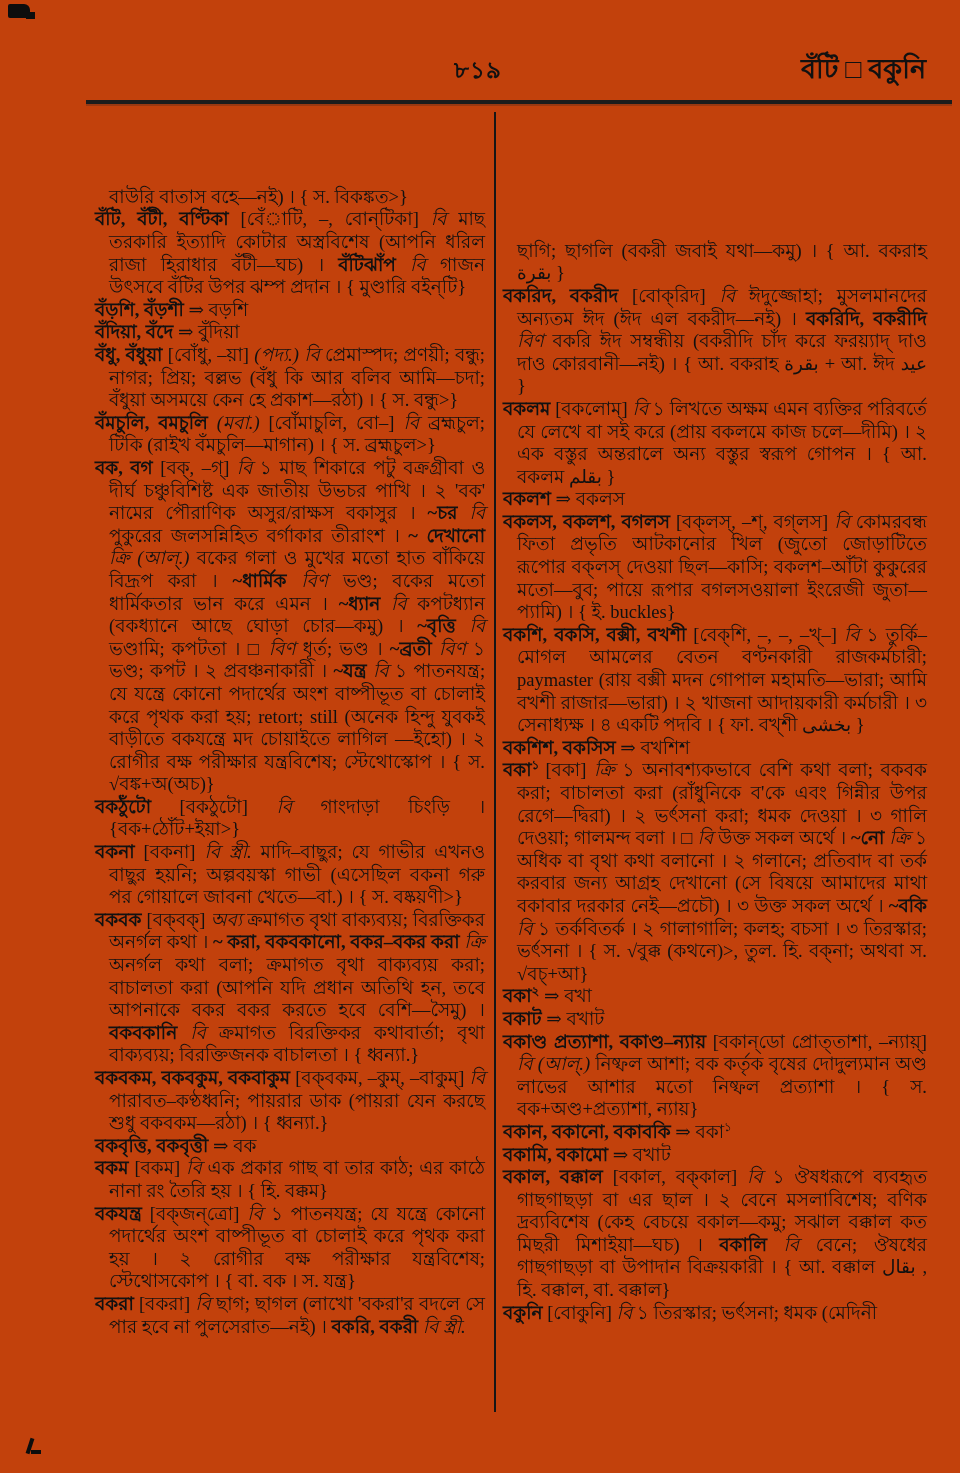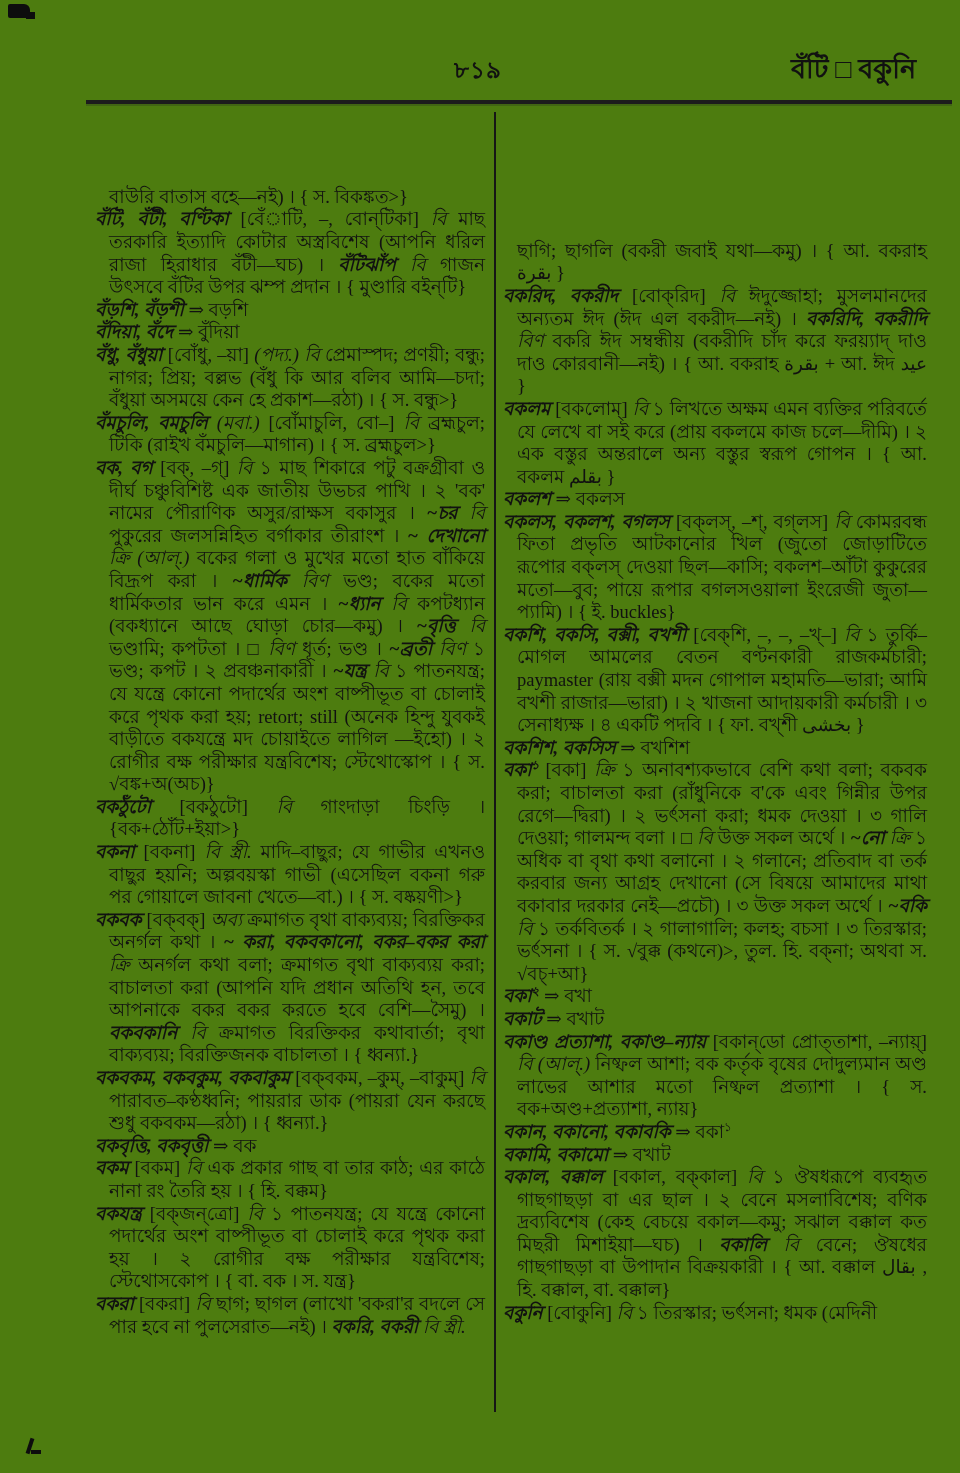--- a/index.html
+++ b/index.html
@@ -1,33 +1,33 @@
 <!DOCTYPE html>
 <html><head>
 <meta charset="utf-8">
 <style>
   html,body{margin:0;padding:0;background:#e8e8e4;}
   .page{
     position:relative;
     width:960px;height:1473px;
-    background:#4d7c0f;
+    background:#c2410c;
     overflow:hidden;
     font-family:"Liberation Serif","DejaVu Serif",serif;
     color:#111;
   }
   
   .running-head{
     position:absolute;top:52px;left:88px;right:12px;height:42px;
   }
   .page-number{
     position:absolute;left:0;right:80px;text-align:center;
     font-size:23px;font-weight:bold;letter-spacing:1px;
   }
   .head-words{
-    position:absolute;right:32px;top:-4px;
+    position:absolute;right:22px;top:-4px;
     font-size:27px;font-weight:bold;white-space:nowrap;
   }
   .head-rule{
     position:absolute;top:100px;left:86px;width:866px;height:4px;
     background:#1c1c1c;
     box-shadow:0 2px 0 rgba(30,30,30,.25);
   }
   
   .columns{
     position:absolute;top:112px;left:95px;
@@ -36,21 +36,21 @@
   .col{
     font-size:18.5px;line-height:22.6px;text-align:justify;
   }
   .col-left{width:390px;}
   .col-right{width:424px;margin-top:40px;}
   .col-divider{
     width:2px;height:1300px;background:#161616;margin:0 7px 0 9px;flex:none;
   }
   p.entry{margin:0;padding-left:14px;text-indent:-14px;}
   p.entry.cont{text-indent:0;}
-  .seg-b{font-weight:bold;font-style:italic;}
+  .seg-b{font-weight:bold;}
   .seg-i{font-style:italic;}
   .seg-sup{vertical-align:super;font-size:0.65em;line-height:0;}
   
   .artifact{position:absolute;background:#0d0d0d;}
   .a1{left:8px;top:4px;width:22px;height:14px;border-radius:2px 6px 4px 2px;}
   .a2{left:26px;top:12px;width:9px;height:7px;}
   .a3{left:28px;top:1438px;width:4px;height:16px;transform:rotate(18deg);}
   .a4{left:31px;top:1450px;width:10px;height:4px;}
 </style>
 </head>

